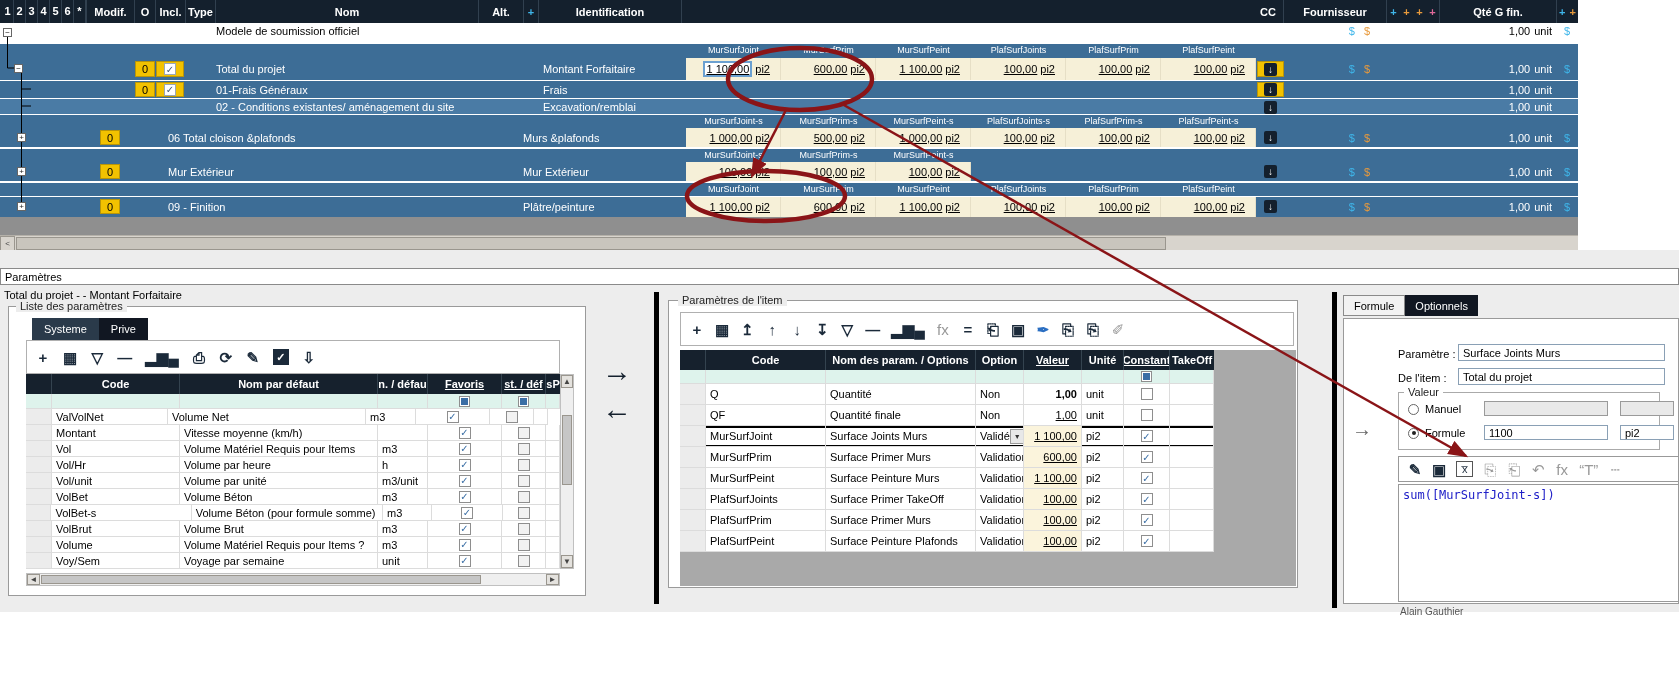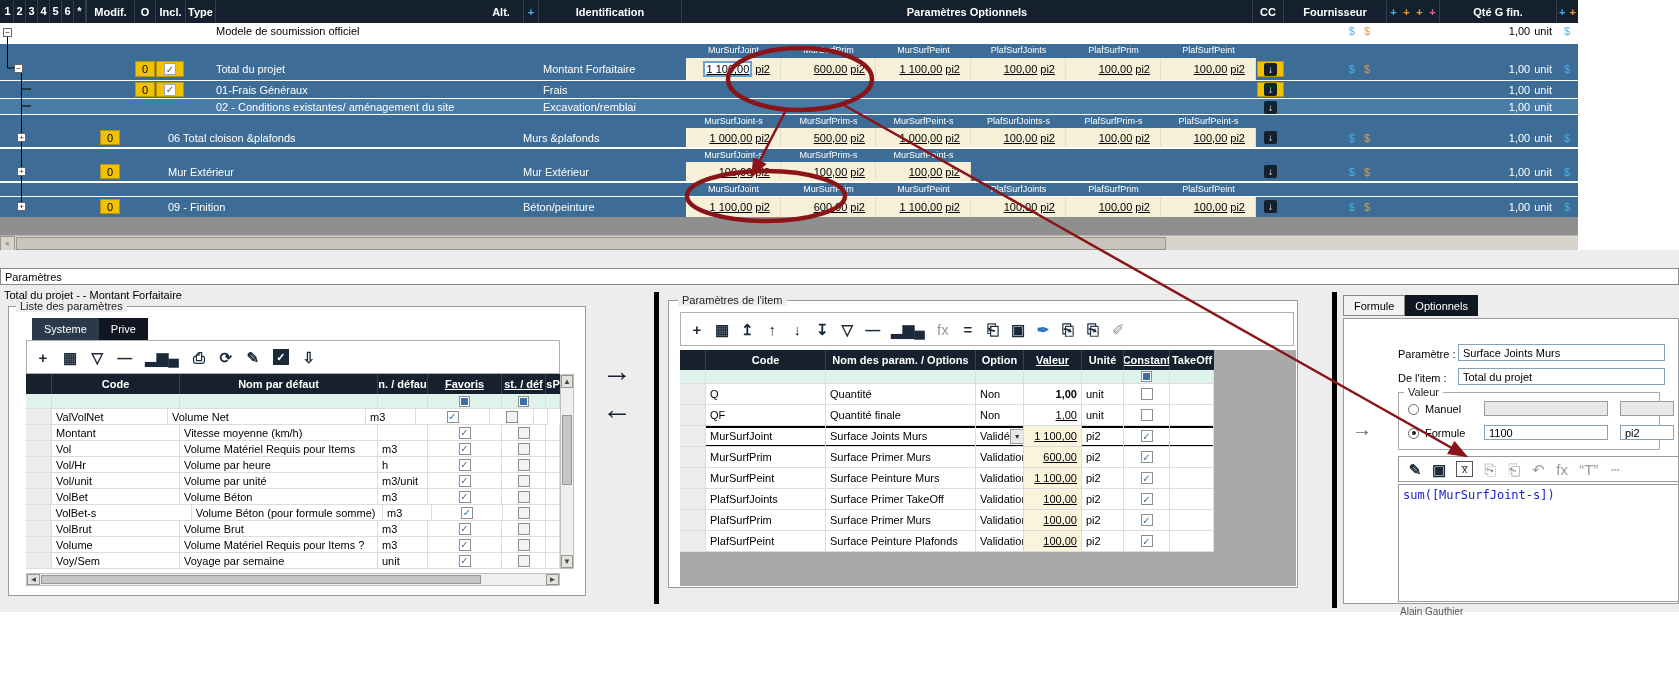--- a/index.html
+++ b/index.html
@@ -92,24 +92,24 @@
         <span class="hl">3</span>
         <span class="hl">4</span>
         <span class="hl">5</span>
         <span class="hl">6</span>
         <span class="hl">*</span>
       </div>
     <div class="hc" style="left:87px;width:48px">Modif.</div>
     <div class="hc" style="left:135px;width:21px">O</div>
     <div class="hc" style="left:156px;width:30px">Incl.</div>
     <div class="hc" style="left:186px;width:30px">Type</div>
+    <div class="hc" style="left:216px;width:263px">Nom</div>
     <div class="hc" style="left:479px;width:45px">Alt.</div>
     <div class="hc c-cyan" style="left:524px;width:15px">+</div>
     <div class="hc" style="left:539px;width:143px">Identification</div>
-    <div class="hc" style="left:682px;width:571px">Paramètres Optionnels</div>
     <div class="hc" style="left:1253px;width:31px">CC</div>
     <div class="hc" style="left:1284px;width:103px">Fournisseur</div>
     <div class="hc plus4" style="left:1387px;width:53px">
         <span>+</span>
         <span>+</span>
         <span>+</span>
         <span>+</span>
       </div>
     <div class="hc" style="left:1440px;width:117px">Qté G fin.</div>
     <div class="hc plus2" style="left:1557px;width:21px;border-right:none">
@@ -315,21 +315,21 @@
         <div class="plabel">MurSurfPrim</div>
         <div class="plabel">MurSurfPeint</div>
         <div class="plabel">PlafSurfJoints</div>
         <div class="plabel">PlafSurfPrim</div>
         <div class="plabel">PlafSurfPeint</div>
       </div>
   </div>
   <div class="grow" style="top:197px;height:20px">
     <div class="ocell" style="left:100px;top:2px;height:15px">0</div>
     <div class="rname" style="left:168px">09 - Finition</div>
-    <div class="rname" style="left:523px">Béton/peinture</div>
+    <div class="rname" style="left:523px">Plâtre/peinture</div>
     <div class="pvals">
         <div class="pv">
           <span class="num">1 100,00</span>
           <span class="un">pi2</span>
         </div>
         <div class="pv">
           <span class="num">600,00</span>
           <span class="un">pi2</span>
         </div>
         <div class="pv">

